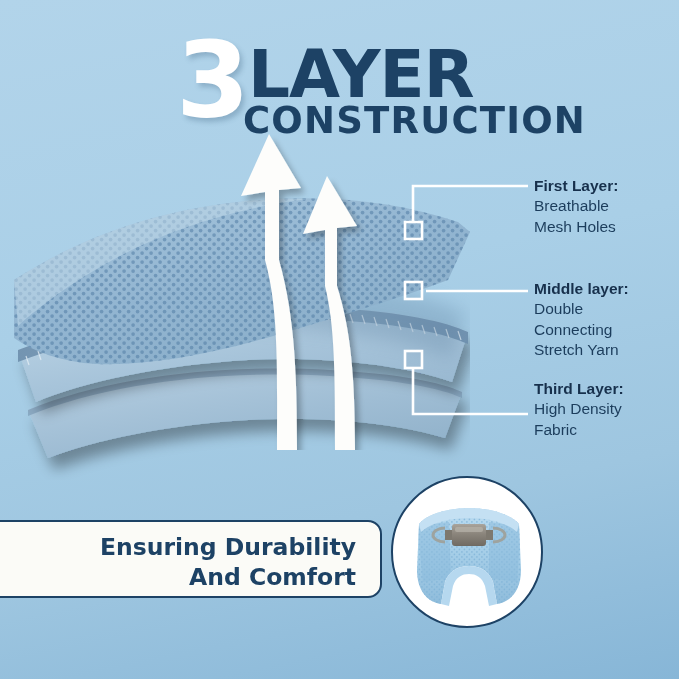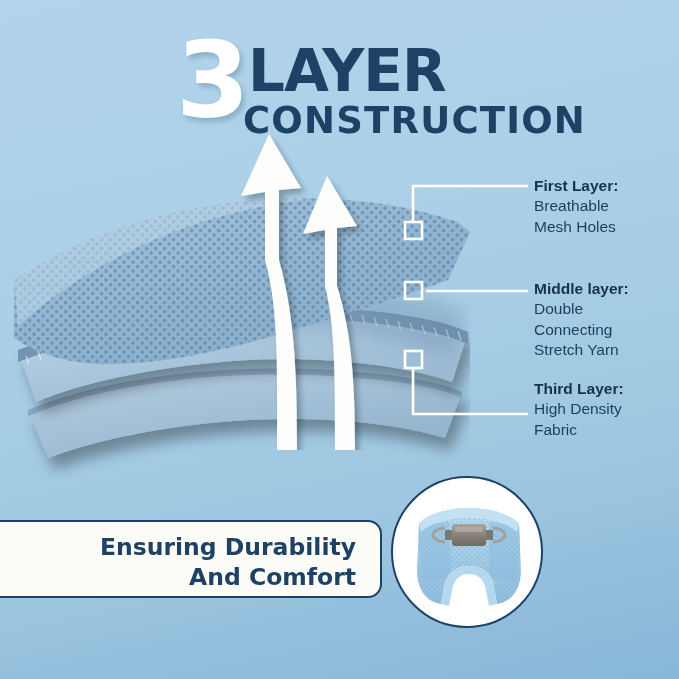--- a/index.html
+++ b/index.html
@@ -30,21 +30,21 @@
     font-weight: bold;
     color: #ffffff;
     letter-spacing: -5px;
     line-height: 1;
     text-shadow: 3px 4px 5px rgba(60,95,125,0.30);
     font-family: "DejaVu Sans", sans-serif;
   }
   #word-layer {
     position: absolute;
     left: 248px; top: 6px;
-    font-size: 58px;
+    font-size: 66px;
     font-weight: bold;
     color: #1d4265;
     letter-spacing: -1px;
     line-height: 1;
     font-family: "DejaVu Sans", sans-serif;
   }
   #word-construction {
     position: absolute;
     left: 243px; top: 66px;
     font-size: 37px;

